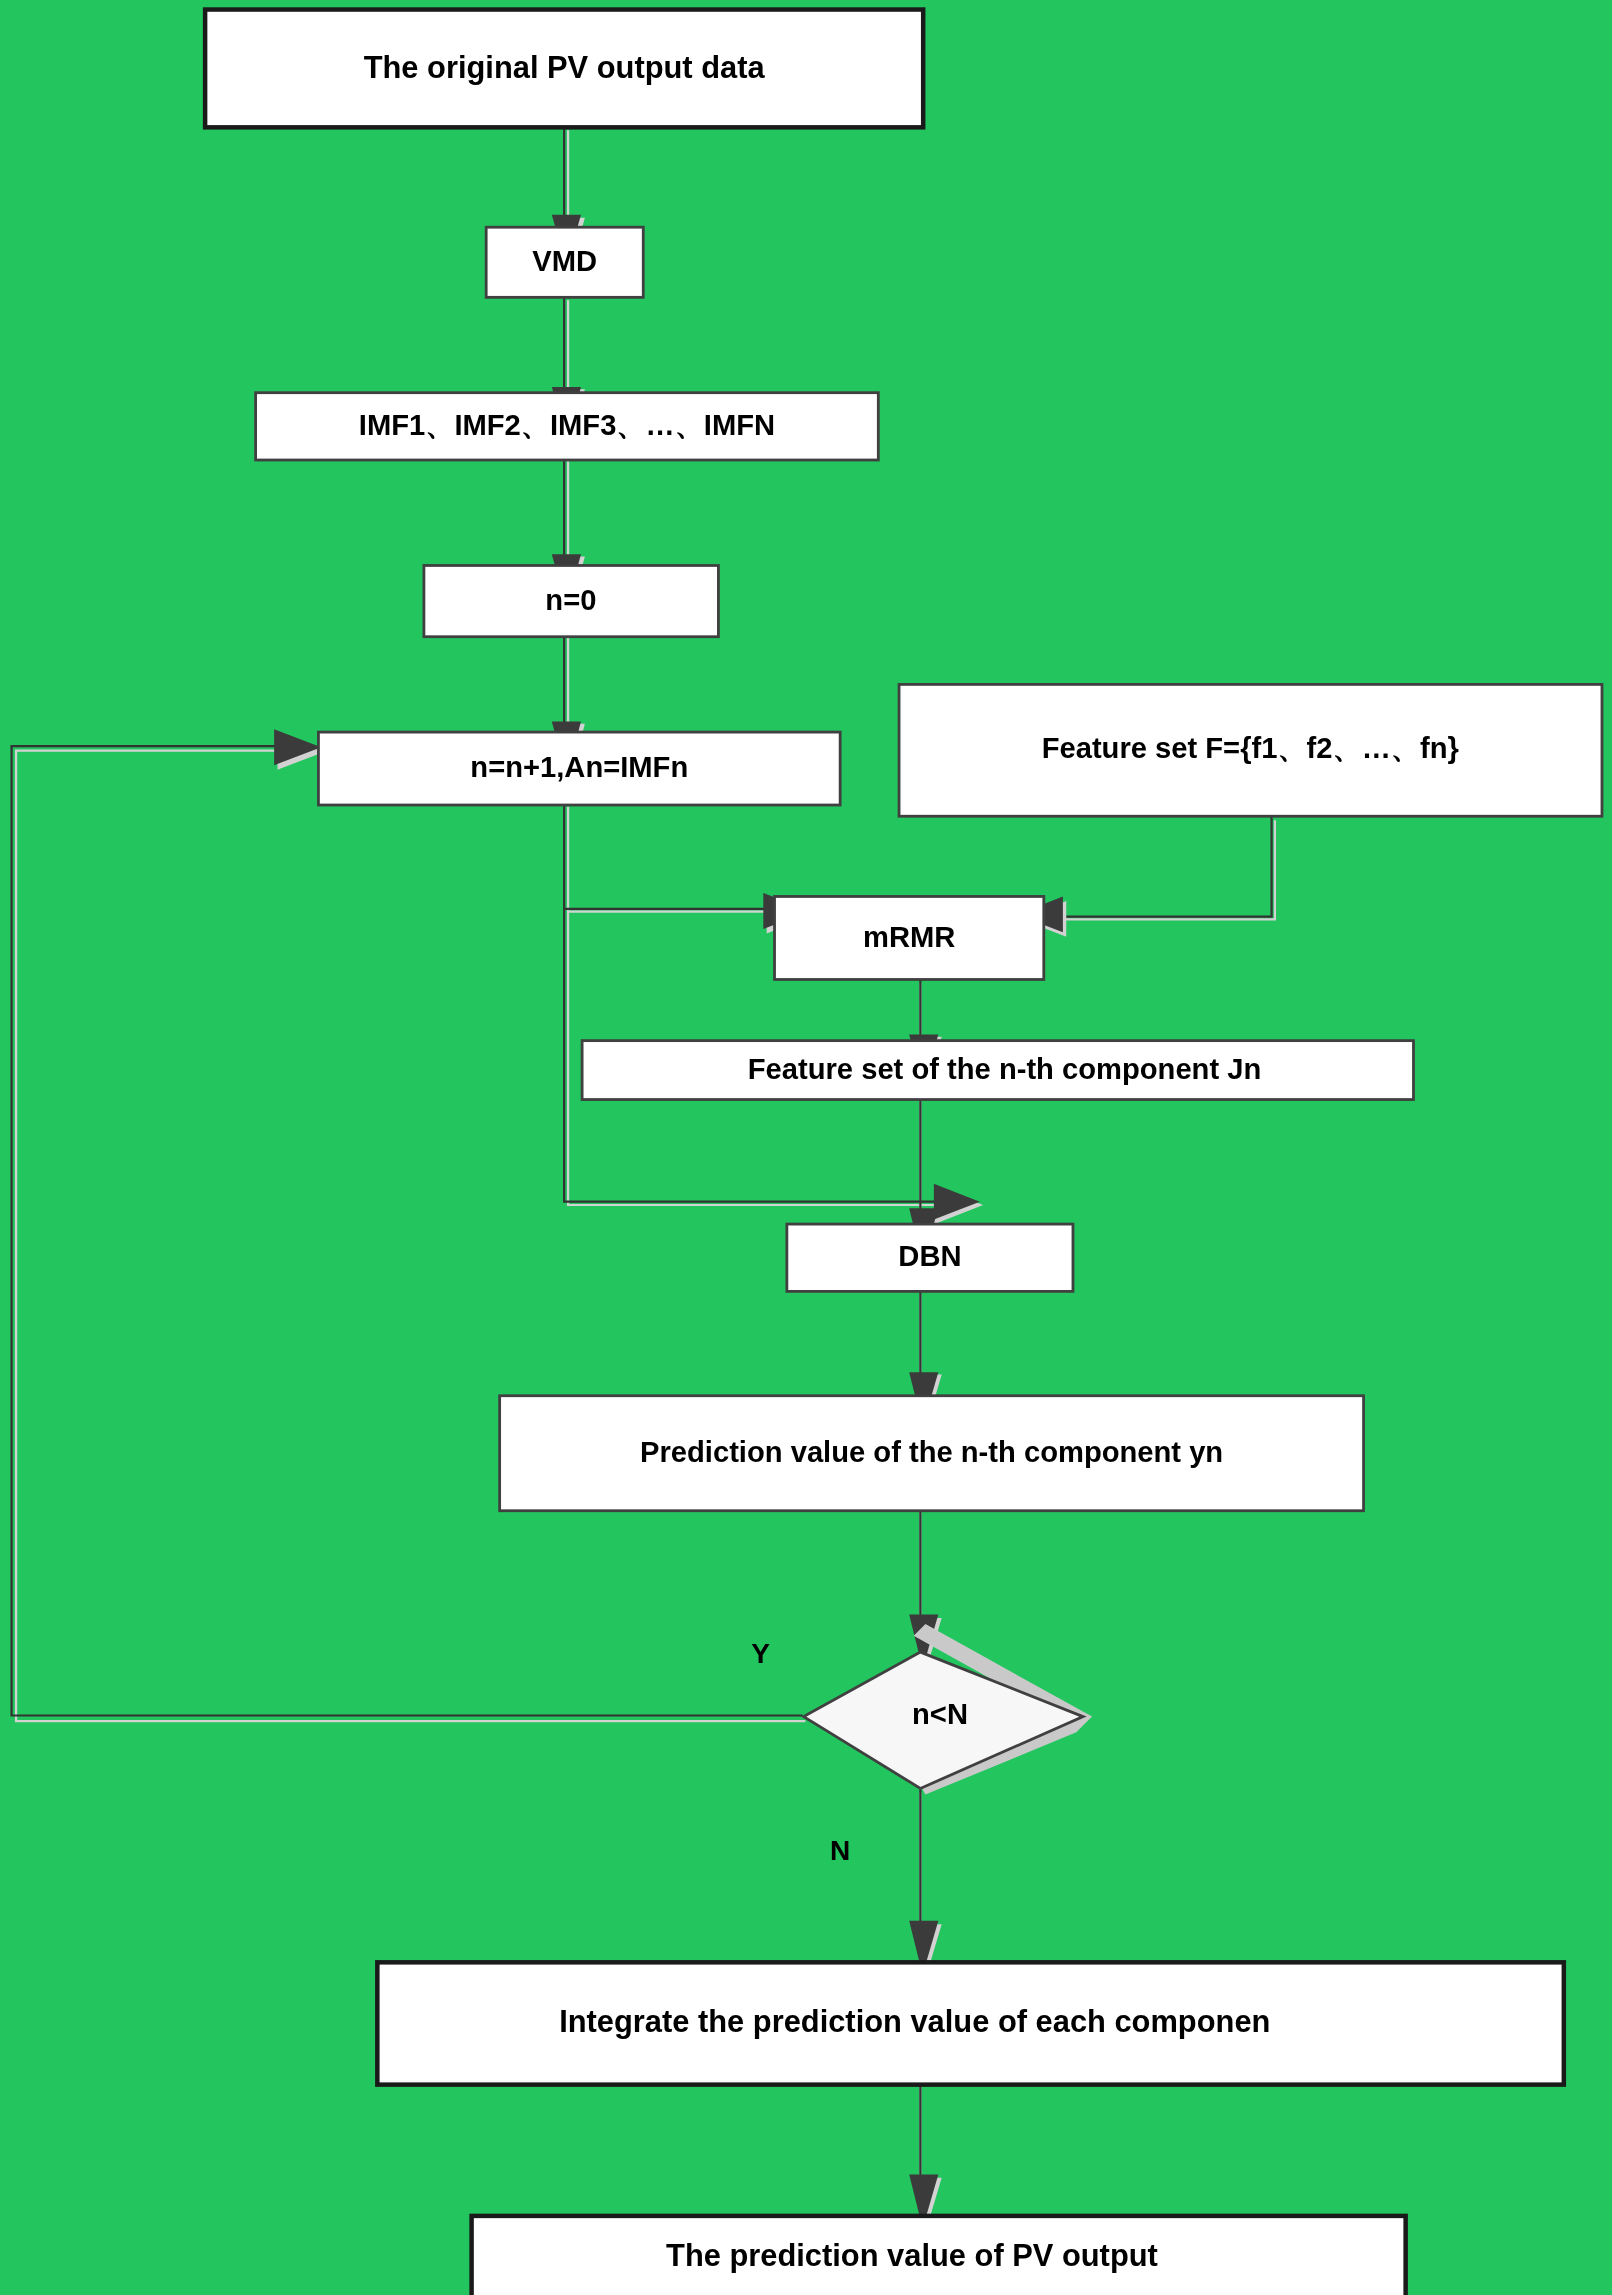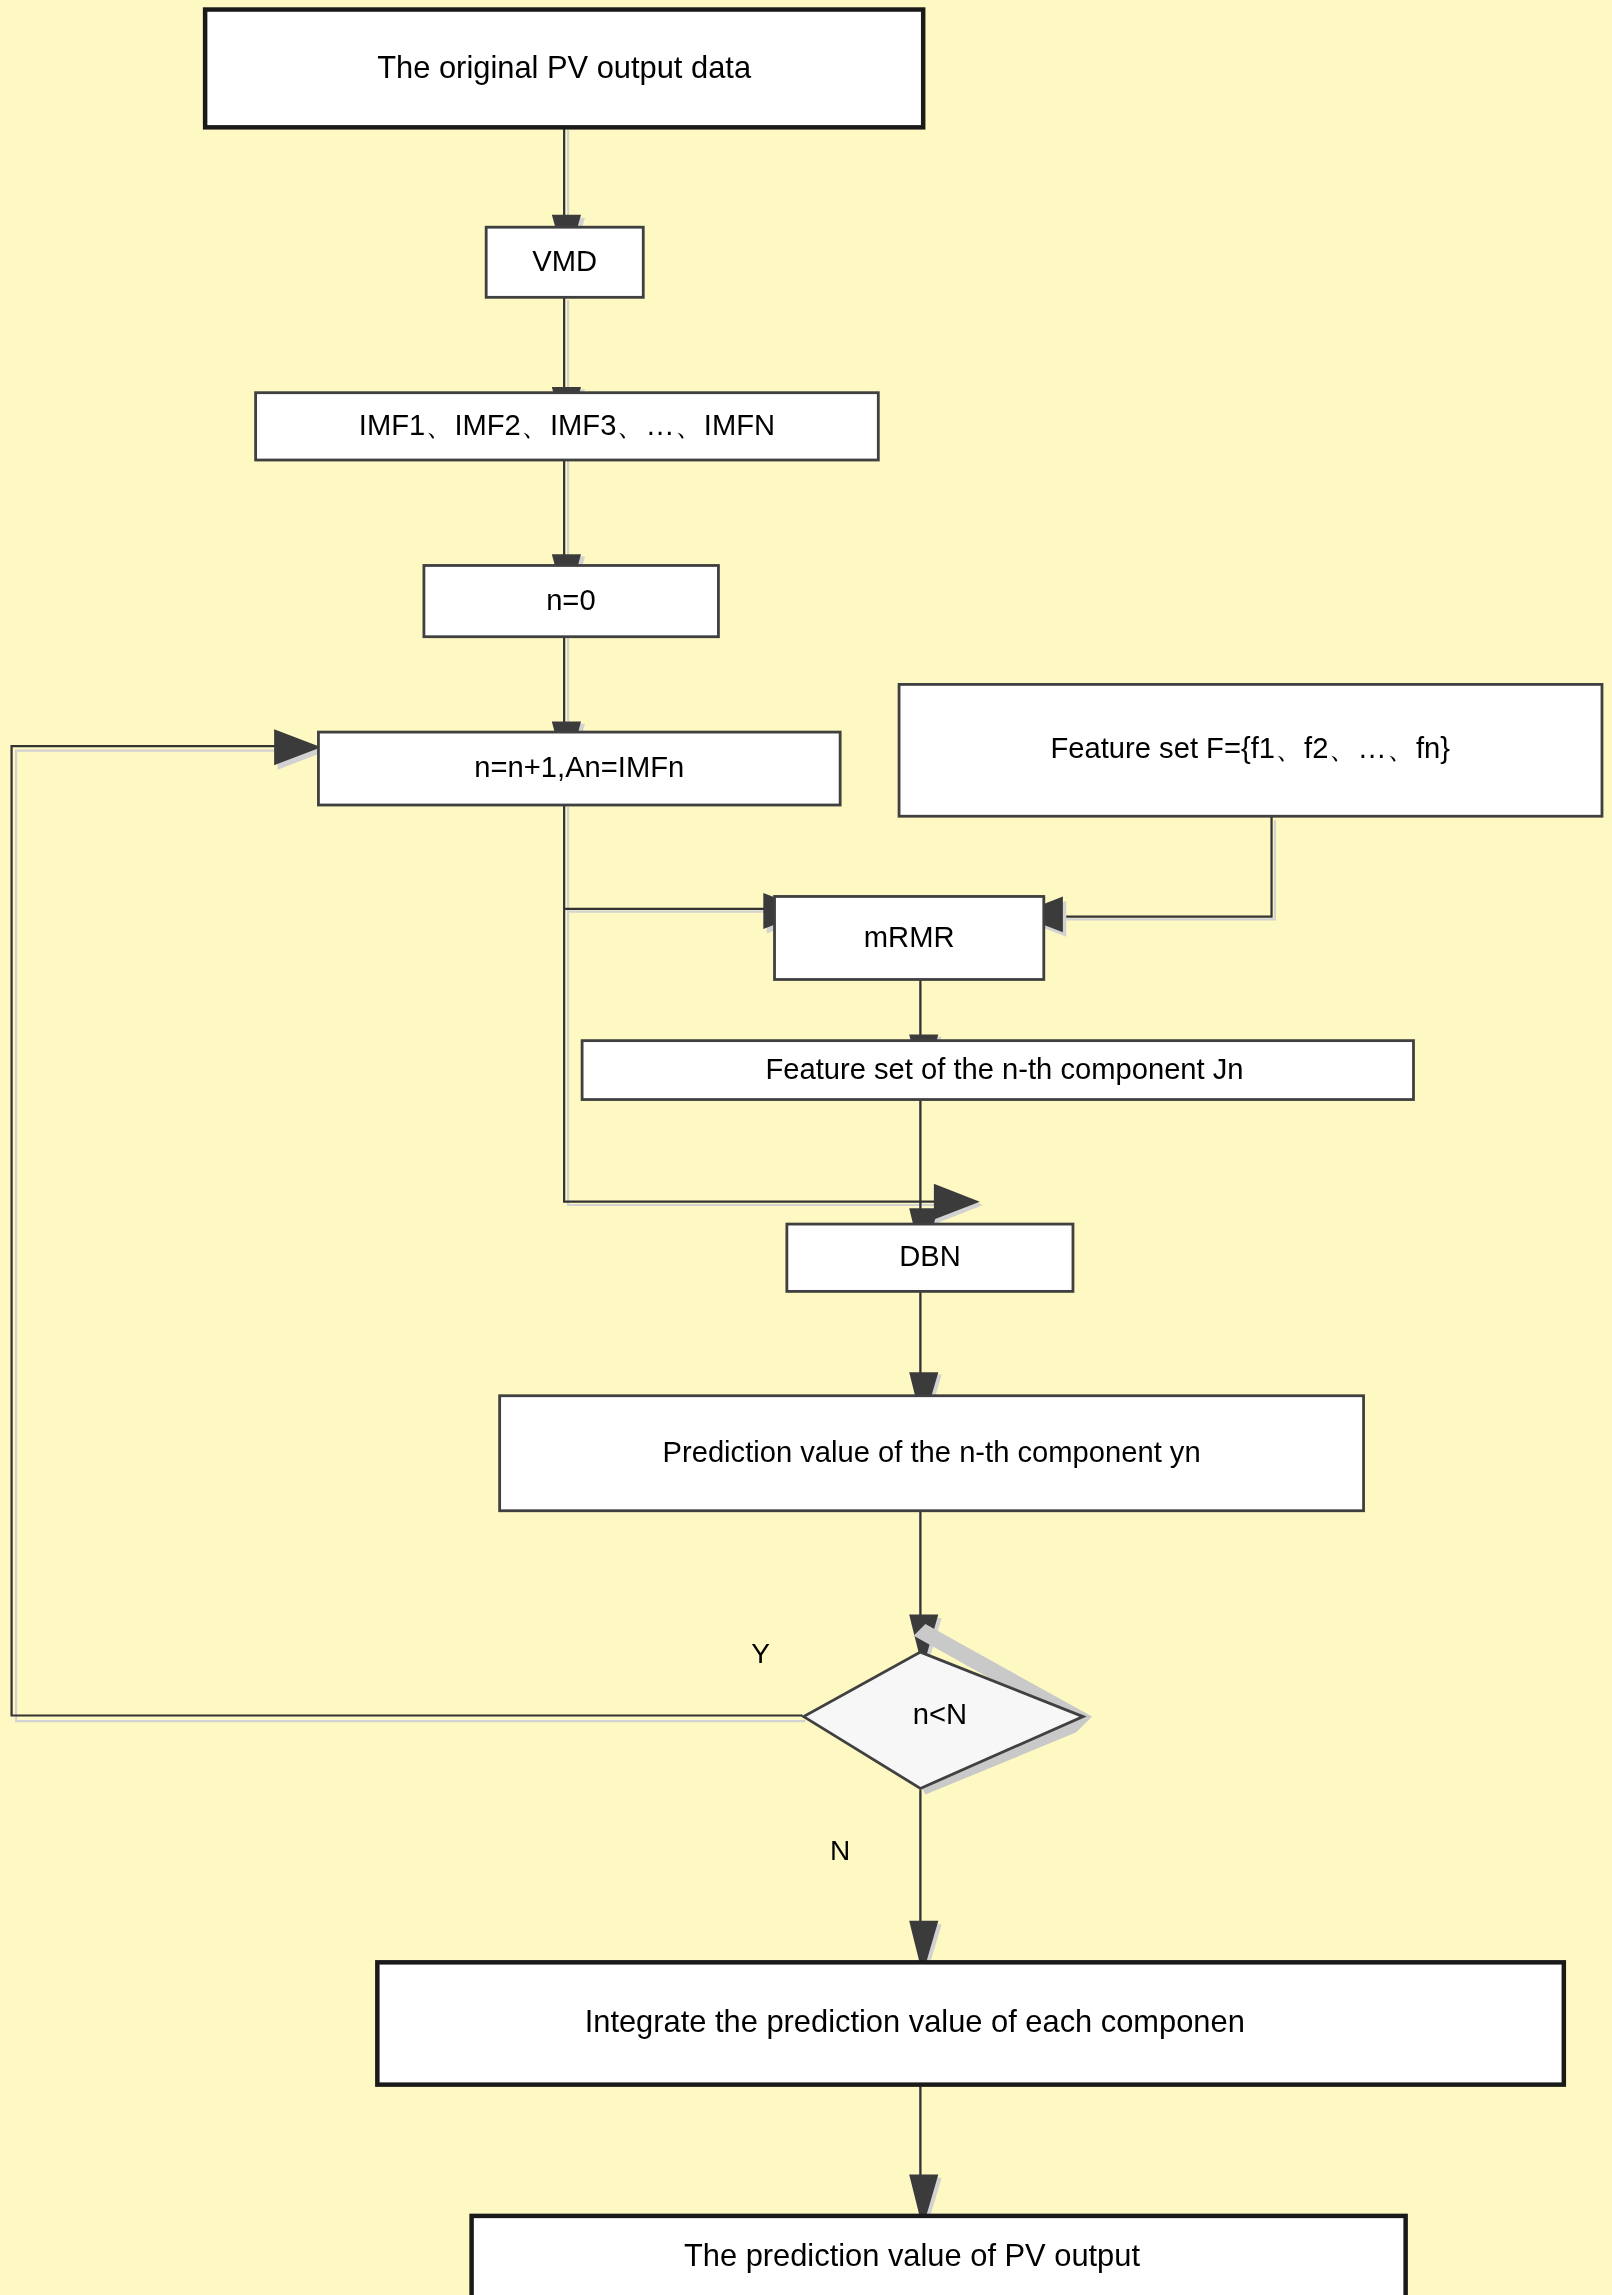--- a/index.html
+++ b/index.html
@@ -7,22 +7,23 @@
     padding: 0;
     background: #ffffff;
   }
   body {
     font-family: "Liberation Sans", sans-serif;
   }
   #chart-root {
     position: relative;
     width: 1613px;
     height: 2295px;
-    background: #fef9c3;
+    background: #22c55e;
     overflow: hidden;
+    font-weight: bold;
   }
   svg#flow {
     position: absolute;
     top: 0;
     left: 0;
     width: 1613px;
     height: 2295px;
     display: block;
   }
   .node-box {

